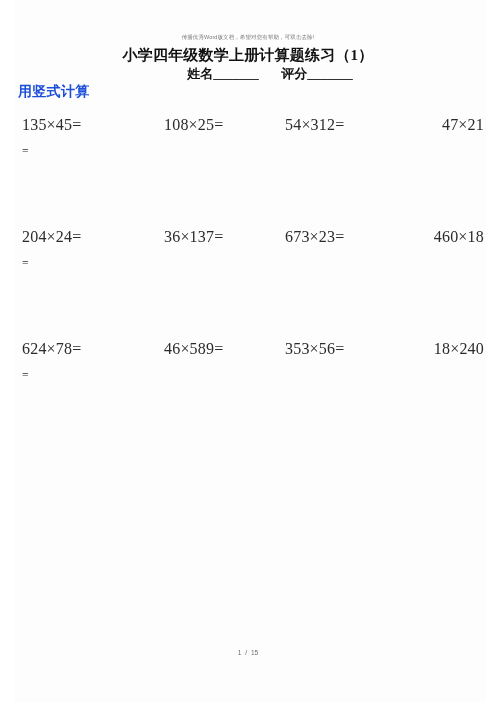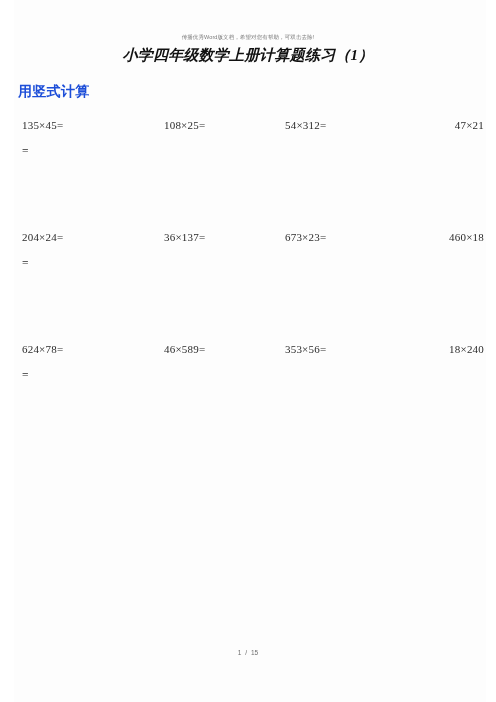--- a/index.html
+++ b/index.html
@@ -65,21 +65,20 @@
     left: 0;
     right: 0;
     top: 45px;
     text-align: center;
     font-family: "Liberation Serif", "DejaVu Serif", serif;
     font-weight: bold;
     font-size: 15px;
     line-height: 20px;
     color: #111111;
     letter-spacing: 0.2px;
-    font-style: italic;
   }
 
   .meta-line {
     position: absolute;
     left: 0;
     right: 0;
     top: 64px;
     text-align: center;
     font-family: "Liberation Serif", "DejaVu Serif", serif;
     font-weight: bold;
@@ -111,21 +110,21 @@
 
   .problem-row {
     position: relative;
     height: 112px;
   }
 
   .problem-cell {
     position: absolute;
     top: 0;
     font-family: "Liberation Serif", "DejaVu Serif", serif;
-    font-size: 11px;
+    font-size: 16px;
     line-height: 26px;
     color: #2b2b2b;
     white-space: nowrap;
     letter-spacing: 0.2px;
   }
 
   .col-1 { left: 14px; }
   .col-2 { left: 156px; }
   .col-3 { left: 277px; }
   .col-4 { right: 8px; text-align: center; }
@@ -159,20 +158,25 @@
 <div class="page">
 
   <div class="page-edge-left"></div>
   <div class="page-edge-right"></div>
   <div class="page-body"></div>
 
   <div class="watermark-line">传播优秀Word版文档，希望对您有帮助，可双击去除!</div>
 
   <div class="doc-title">小学四年级数学上册计算题练习（1）</div>
 
+  <div class="meta-line">
+    <span>姓名_______</span>
+    <span class="meta-gap"></span>
+    <span>评分_______</span>
+  </div>
 
   <div class="section-heading">用竖式计算</div>
 
   <div class="problem-grid">
 
     <div class="problem-row">
       <div class="problem-cell col-1">135×45=</div>
       <div class="problem-cell col-2">108×25=</div>
       <div class="problem-cell col-3">54×312=</div>
       <div class="problem-cell col-4">47×21</div>

